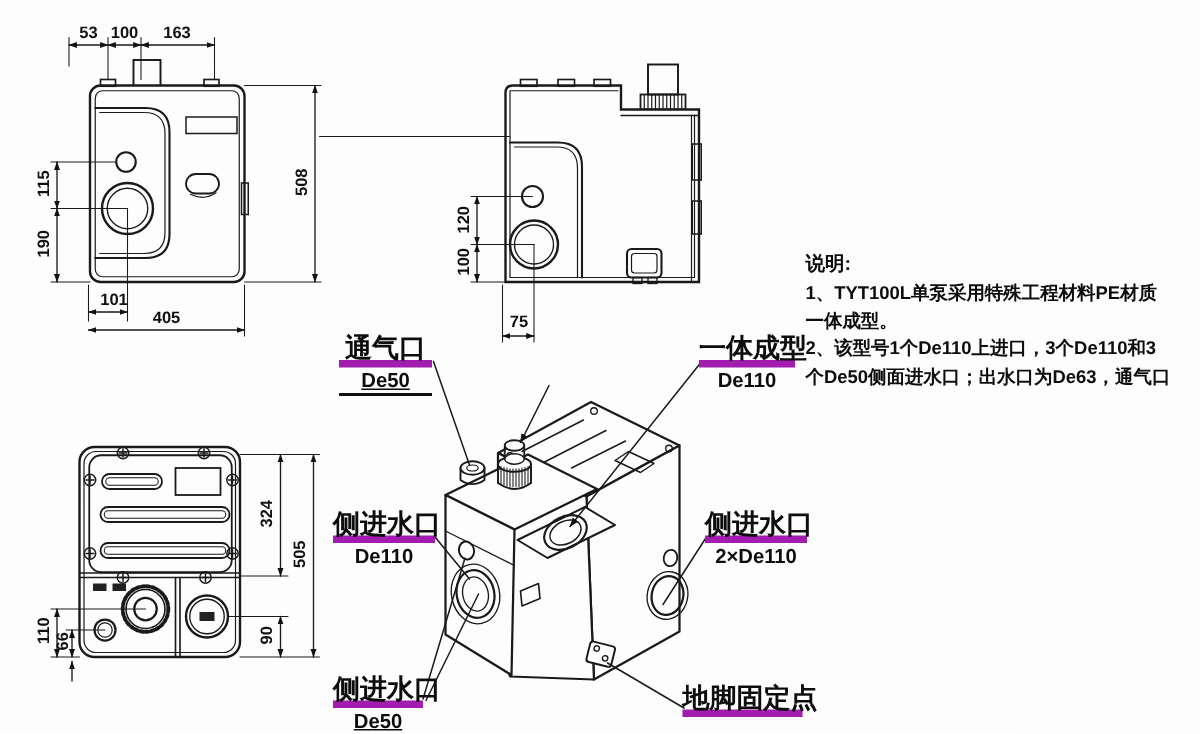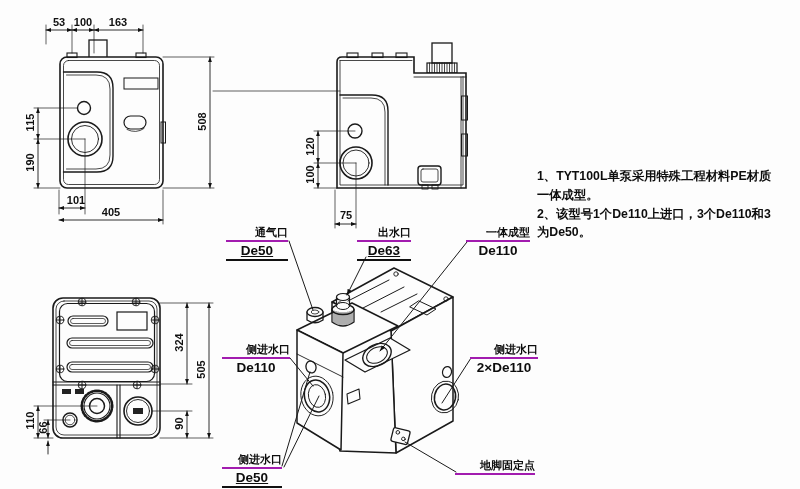--- a/index.html
+++ b/index.html
@@ -3,22 +3,22 @@
 <meta charset="utf-8">
 <style>
   html,body{margin:0;padding:0;background:#fff;}
   #canvas{position:relative;width:800px;height:489px;background:#fdfdfd;overflow:hidden;
           font-family:"Liberation Sans", sans-serif;color:#0d0d0d;padding-left:24px;}
   #linework{position:absolute;left:0;top:0;}
   .dim{position:absolute;font-weight:bold;font-size:11px;line-height:13px;color:#111;
        text-align:center;white-space:nowrap;}
   .rot{width:40px;height:13px;transform:rotate(-90deg);}
   .callout{position:absolute;text-align:center;}
-  .callout .t{display:block;font-weight:bold;font-size:11px;line-height:16px;
-              border-bottom:2px solid #a21caf;white-space:nowrap;text-align:right;}
+  .callout .t{display:block;font-weight:bold;font-size:18px;line-height:16px;
+              border-bottom:5px solid #a21caf;white-space:nowrap;}
   .callout .s{display:block;font-weight:bold;font-size:13.5px;line-height:17px;white-space:nowrap;}
   .callout.su .s{border-bottom:2px solid #111;text-decoration:underline;}
   #notes{position:absolute;left:537px;top:167px;width:262px;font-weight:bold;
          font-size:12.3px;line-height:18.8px;}
   #notes .h{font-size:13px;}
 </style>
 </head>
 <body>
 
 <div id="canvas">
@@ -232,24 +232,20 @@
   <div class="dim rot" style="left:159px;top:336px">324</div>
   <div class="dim rot" style="left:181px;top:363px">505</div>
   <div class="dim rot" style="left:159px;top:417px">90</div>
   <div class="dim rot" style="left:10px;top:414px">110</div>
   <div class="dim rot" style="left:23px;top:421px">66</div>
 
   <div class="callout su" style="left:226px;top:224px;width:62px">
     <span class="t">通气口</span>
     <span class="s">De50</span>
   </div>
-  <div class="callout su" style="left:357px;top:224px;width:54px">
-    <span class="t">出水口</span>
-    <span class="s">De63</span>
-  </div>
   <div class="callout" style="left:466px;top:224px;width:64px">
     <span class="t">一体成型</span>
     <span class="s">De110</span>
   </div>
   <div class="callout" style="left:222px;top:341px;width:68px">
     <span class="t">侧进水口</span>
     <span class="s">De110</span>
   </div>
   <div class="callout" style="left:470px;top:341px;width:68px">
     <span class="t">侧进水口</span>
@@ -257,19 +253,20 @@
   </div>
   <div class="callout su" style="left:222px;top:451px;width:60px">
     <span class="t">侧进水口</span>
     <span class="s">De50</span>
   </div>
   <div class="callout" style="left:455px;top:457px;width:80px">
     <span class="t">地脚固定点</span>
   </div>
 
   <div id="notes">
+    <div class="h">说明:</div>
     <div>1、TYT100L单泵采用特殊工程材料PE材质</div>
     <div>一体成型。</div>
     <div>2、该型号1个De110上进口，3个De110和3</div>
-    <div>为De50。</div>
+    <div>个De50侧面进水口；出水口为De63，通气口</div>
   </div>
 
 </div>
 
 </body></html>

